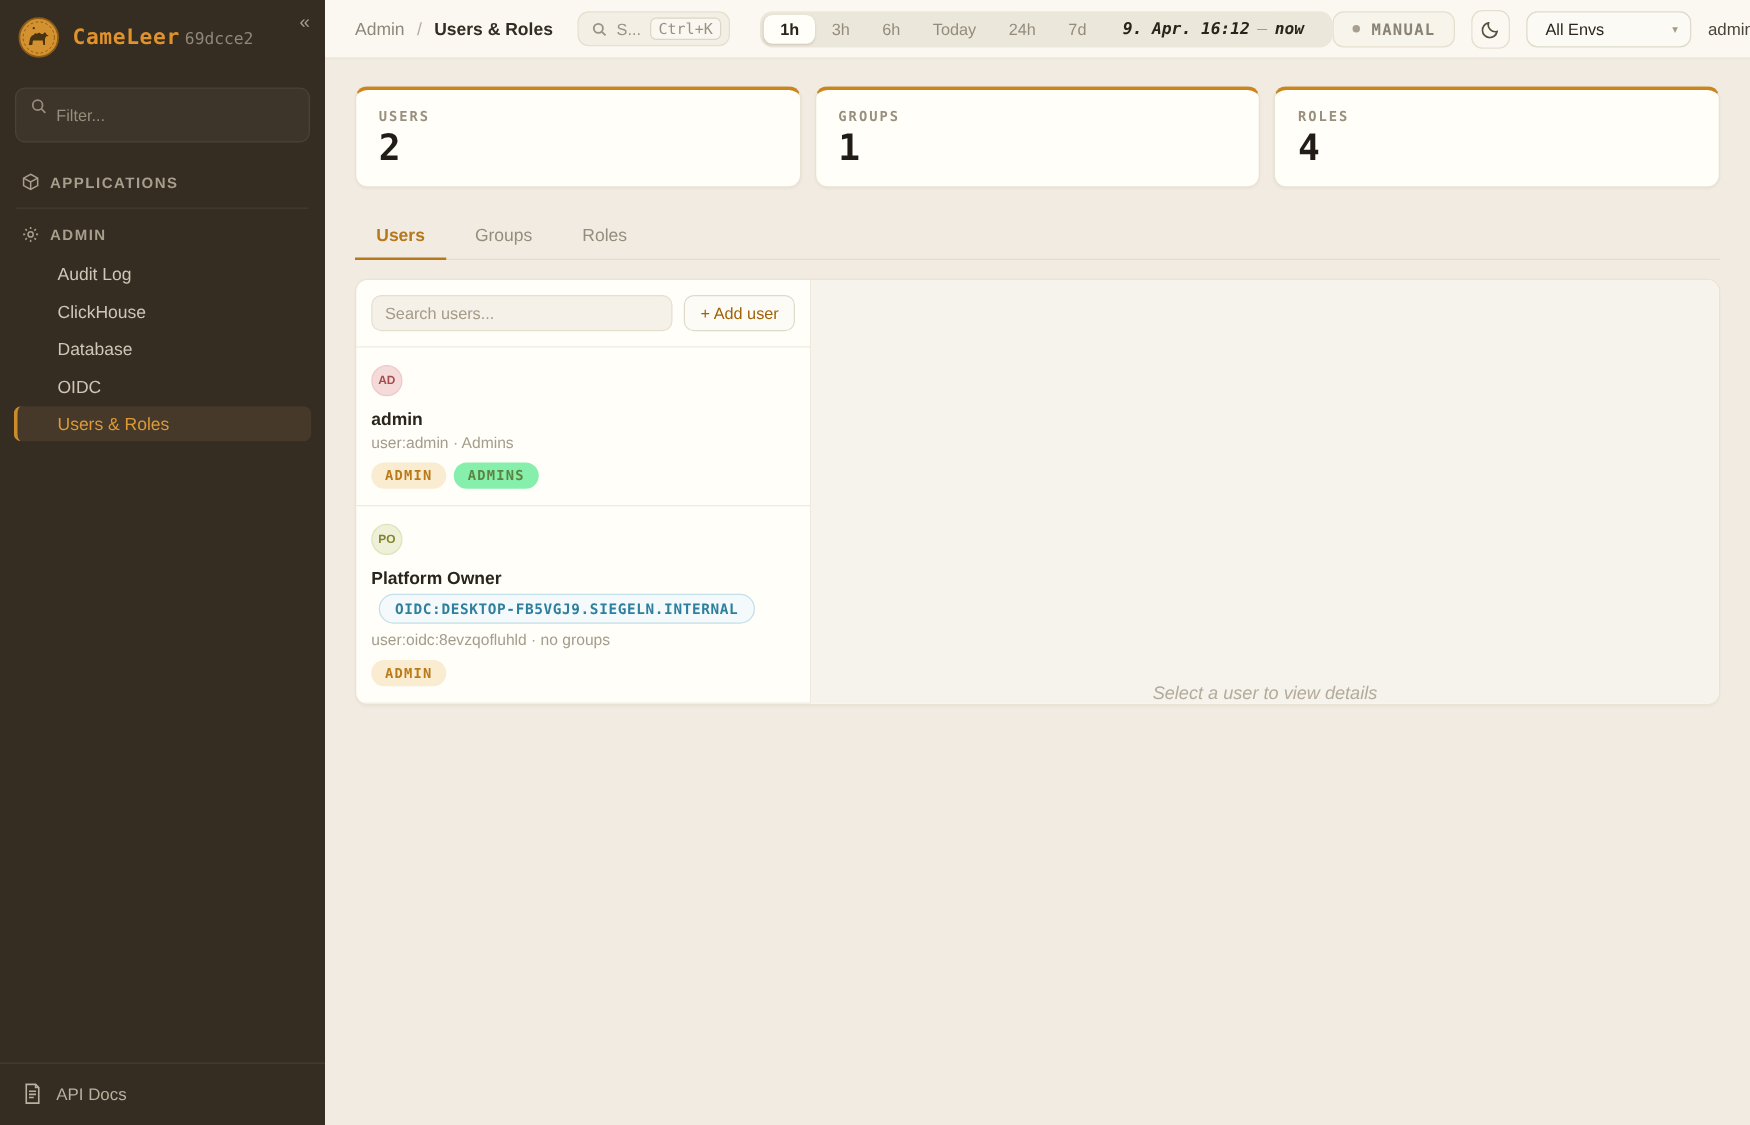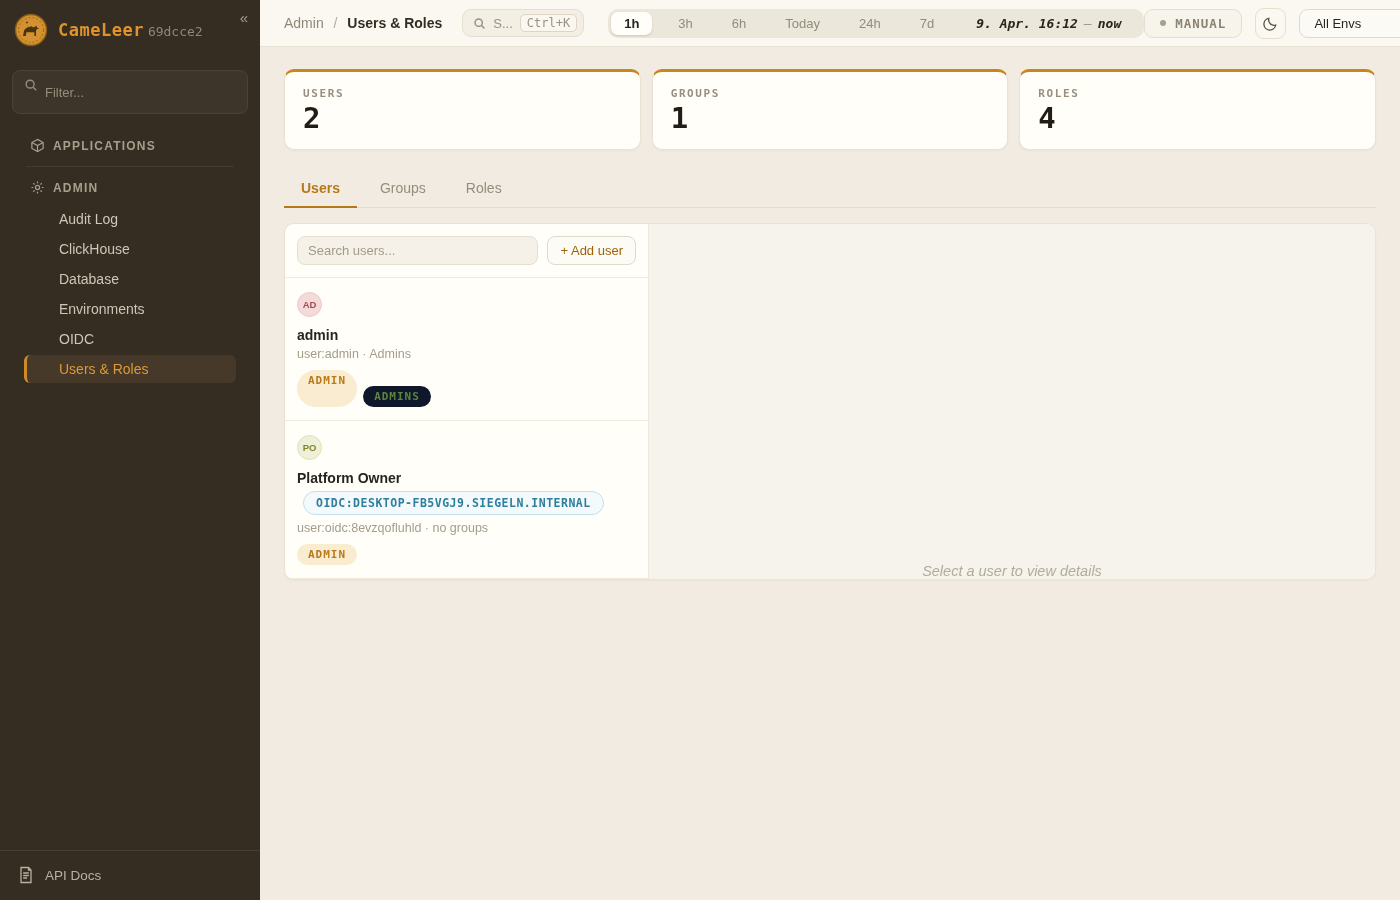--- a/index.html
+++ b/index.html
@@ -42,21 +42,21 @@
     width:100%; height:44px;
     background:#3e352a; border:1px solid #4c4234; border-radius:8px;
     color:#cfc6b6; font-size:13px; padding:0 10px 0 32px;
     font-family:"Liberation Sans", sans-serif;
     outline:none;
   }
   .filter-input::placeholder { color:#968d7c; }
   .filter-icon {
     position:absolute; left:24px; top:18px; width:14px; height:14px; color:#968d7c;
   }
-  .side-nav { padding:2px 24px; flex:1; }
+  .side-nav { padding:2px 11px; flex:1; }
   .nav-section-header {
     display:flex; align-items:center; gap:8px;
     color:#a89e8d; font-size:12px; font-weight:bold;
     letter-spacing:1.2px; padding:8px 6px;
   }
   .nav-section-header .sec-icon { width:15px; height:15px; color:#a89e8d; }
   .nav-divider { border-top:1px solid rgba(255,255,255,0.08); margin:5px 2px; }
   .nav-item {
     display:block;
     font-size:14px; color:#cfc6b6;
@@ -106,21 +106,21 @@
   .kbd {
     font-family:"DejaVu Sans Mono", monospace;
     font-size:12px; color:#9a9283;
     border:1px solid #ddd6c6; background:#faf7f0;
     border-radius:5px; padding:1px 6px;
   }
   .v-divider { width:1px; height:24px; background:#ddd6c6; margin:0 12px; }
 
   .time-group {
     display:flex; align-items:center;
-    background:#ece7db; border-radius:10px; padding:3px; gap:13px;justify-content:flex-end;
+    background:#ece7db; border-radius:10px; padding:3px; gap:0;justify-content:flex-end;
   }
   .time-btn {
     padding:4px 13px; font-size:13px; color:#948c7b;
     border-radius:7px; cursor:pointer; white-space:nowrap;
   }
   .time-btn.active {
     background:#fffef9; color:#2a251c; font-weight:bold;
     box-shadow:0 1px 2px rgba(70,55,30,0.18);
   }
   .time-current {
@@ -140,21 +140,21 @@
     font-size:12.5px; font-weight:bold; color:#8b8374; letter-spacing:1px;
   }
   .manual-dot { width:6px; height:6px; border-radius:50%; background:#a89f8e; }
   .moon-btn {
     width:31px; height:31px; border:1px solid #e5dfd0; border-radius:9px;
     display:flex; align-items:center; justify-content:center;
     cursor:pointer; color:#55503f; background:transparent;
   }
   .moon-btn svg { width:15px; height:15px; }
   .env-select {
-    width:121px;
+    width:132px;
     display:flex; align-items:center; justify-content:space-between;
     border:1px solid #e0dacb; background:#fcfaf4;
     border-radius:9px; padding:6px 10px 6px 14px;
     font-size:13px; color:#2a251c; cursor:pointer;text-align:center;
   }
   .env-caret { color:#a39a88; font-size:9px; }
   .topbar-user { font-size:13.5px; color:#4a443a; }
   .avatar {
     border-radius:50%;
     display:flex; align-items:center; justify-content:center;
@@ -233,21 +233,21 @@
   .avatar-list { width:25px; height:25px; font-size:9.5px; flex:0 0 auto; margin-top:1px; }
   .user-name { font-size:14px; font-weight:bold; color:#2a251c; }
   .user-subtitle { font-size:12.5px; color:#a59d8c; margin-top:4px; }
   .badge-row { display:flex; gap:6px; margin-top:9px; }
   .badge {
     font-family:"DejaVu Sans Mono", monospace;
     font-size:11px; font-weight:bold; letter-spacing:1px;
     padding:4px 11px; border-radius:999px;
   }
   .badge-amber { background:#f9ecd1; color:#bb7a19; }
-  .badge-green { background:#0f172a; color:#5a8540;margin-top:16px; }
+  .badge-green { background:#86efac; color:#5a8540; }
   .oidc-chip {
     display:inline-block;
     margin:5px 0 2px 6px;
     border:1px solid #c3dfe8; background:#f4fafc;
     color:#2d7f9d;
     font-family:"DejaVu Sans Mono", monospace;
     font-size:11.5px; font-weight:bold; letter-spacing:0.5px;
     padding:4px 12px; border-radius:999px;
   }
   .detail-panel {
@@ -294,21 +294,20 @@
     <div class="nav-section-header">
       <svg class="sec-icon" viewBox="0 0 16 16" fill="none" stroke="currentColor" stroke-width="1.3">
         <circle cx="8" cy="8" r="2.2"></circle>
         <path d="M8 1.6 L8 3.4 M8 12.6 L8 14.4 M1.6 8 L3.4 8 M12.6 8 L14.4 8 M3.5 3.5 L4.8 4.8 M11.2 11.2 L12.5 12.5 M12.5 3.5 L11.2 4.8 M4.8 11.2 L3.5 12.5"></path>
       </svg>
       <span>ADMIN</span>
     </div>
     <div class="nav-item">Audit Log</div>
     <div class="nav-item">ClickHouse</div>
     <div class="nav-item">Database</div>
-    <div class="nav-item">Environments</div>
     <div class="nav-item">OIDC</div>
     <div class="nav-item active">Users &amp; Roles</div>
   </nav>
 
   <div class="side-footer">
     <svg class="doc-icon" viewBox="0 0 16 18" fill="none" stroke="currentColor" stroke-width="1.3">
       <path d="M3 1.5 L10.5 1.5 L13 4 L13 16.5 L3 16.5 Z"></path>
       <path d="M10.5 1.5 L10.5 4 L13 4"></path>
       <path d="M5.2 7 L10.8 7 M5.2 9.5 L10.8 9.5 M5.2 12 L9 12"></path>
     </svg>

